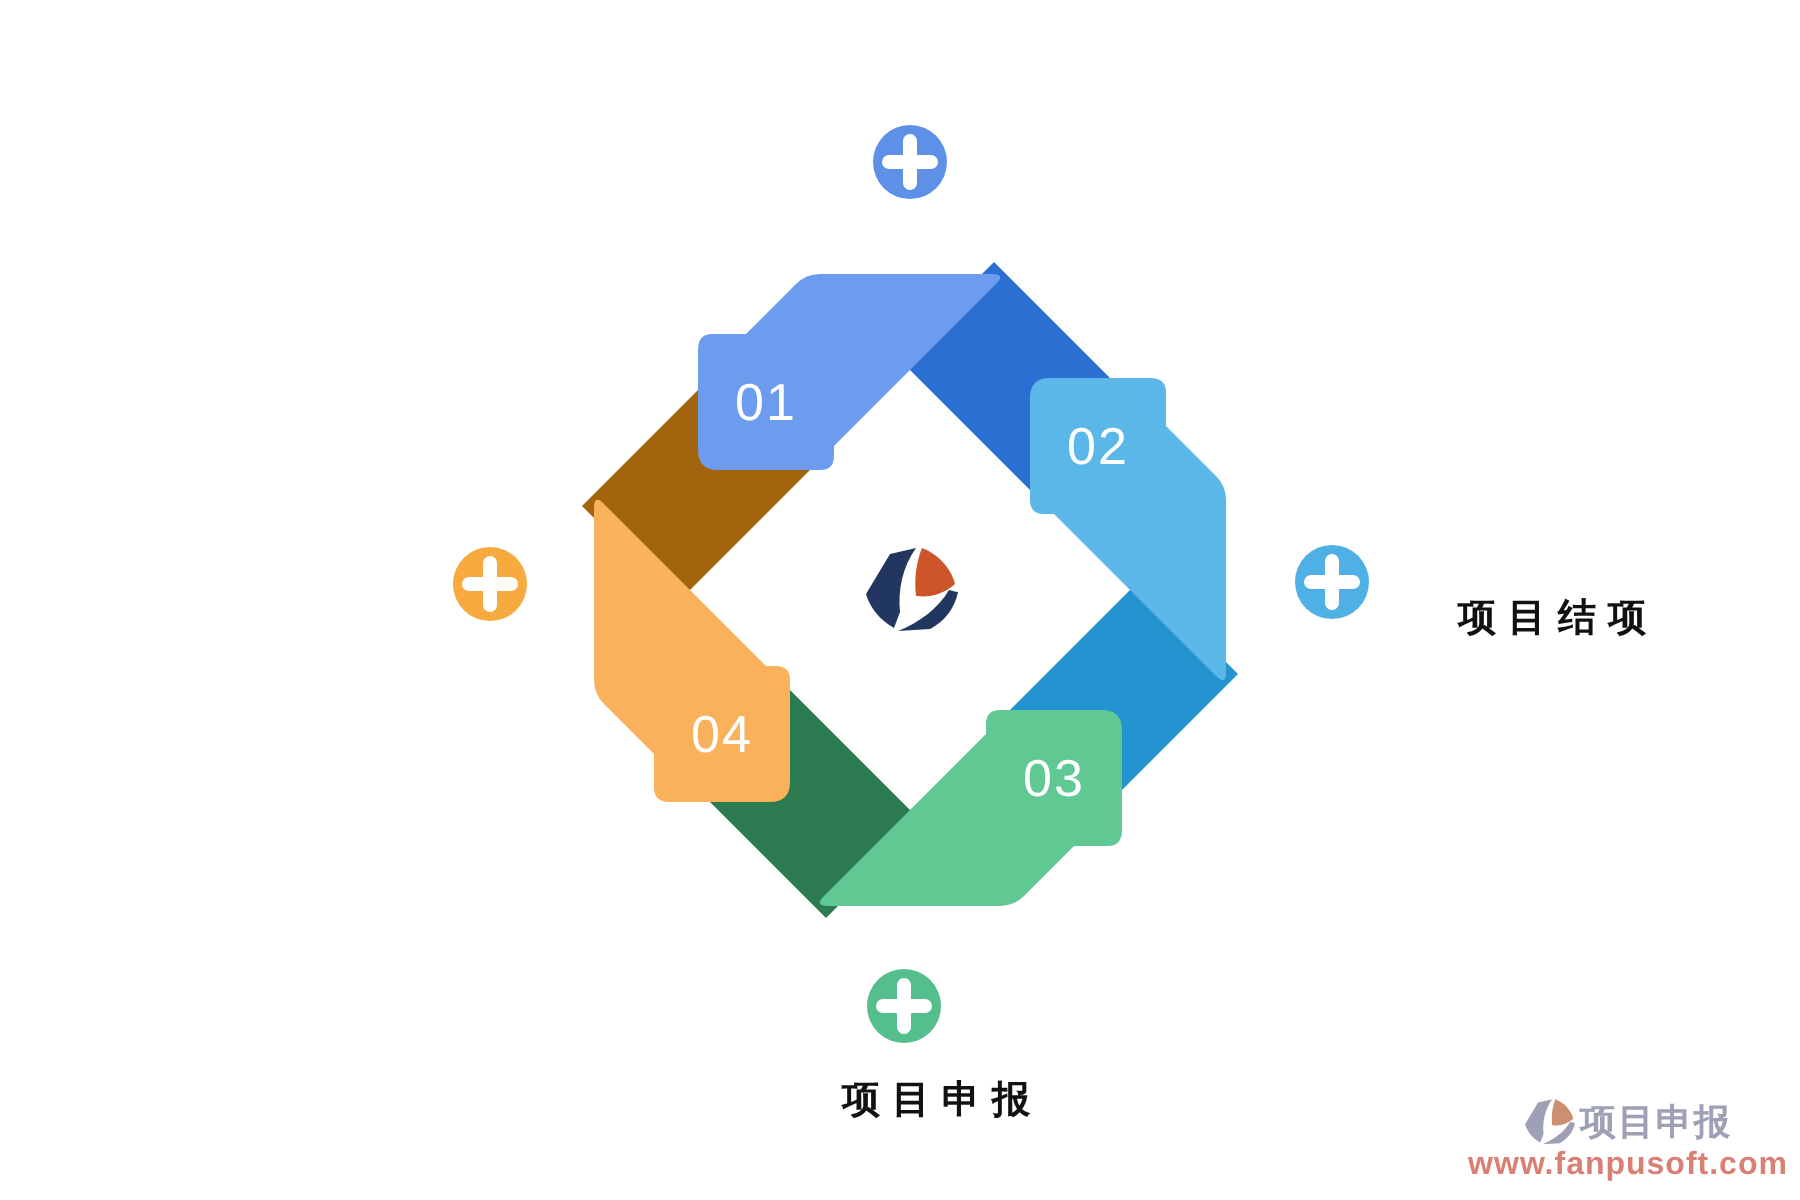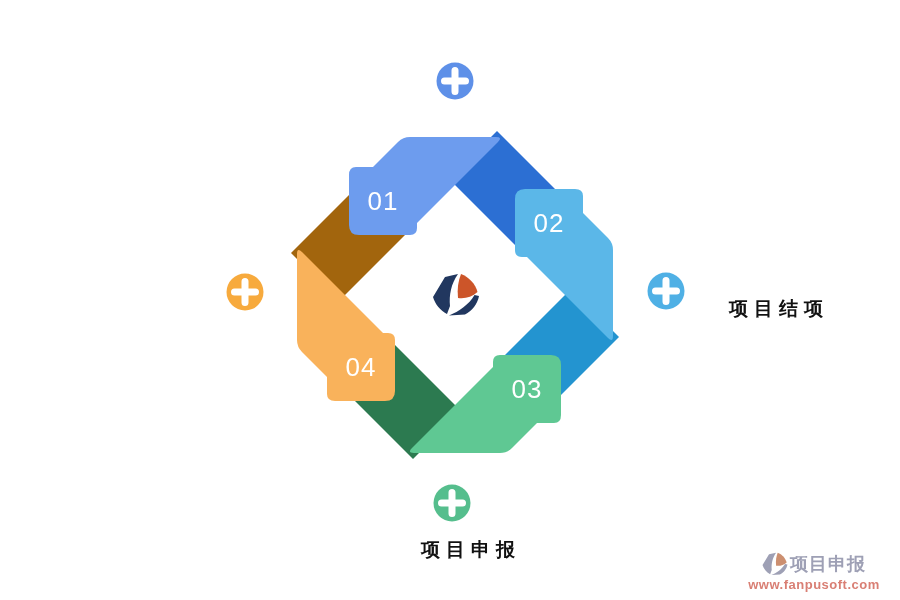--- a/index.html
+++ b/index.html
@@ -16,21 +16,21 @@
   #cycle-wrap{position:absolute;left:285px;top:125px;width:340px;height:340px;}
   .cycle-num{
     font-family:"Liberation Sans","DejaVu Sans",sans-serif;
     font-size:26px;letter-spacing:1px;fill:#ffffff;
   }
   #watermark{
     position:absolute;right:6px;bottom:8px;width:160px;text-align:center;line-height:1.05;
   }
   #wm-brand-row{display:flex;align-items:center;justify-content:center;gap:2px;}
   #wm-brand{font-size:18px;font-weight:bold;letter-spacing:1px;}
-  #wm-url{font-size:13px;font-weight:bold;letter-spacing:0.5px;margin-top:1px;}
+  #wm-url{font-size:16px;font-weight:bold;letter-spacing:0.5px;margin-top:1px;}
 </style>
 </head>
 <body>
 
 <div id="stage">
 
   <svg class="plus-btn" style="left:435px;top:61px;" viewBox="0 0 40 40">
     <circle cx="20" cy="20" r="18.5" fill="#5E90E8"></circle>
     <path d="M 9.5,20 H 30.5 M 20,9.5 V 30.5" stroke="#ffffff" stroke-width="7" stroke-linecap="round" fill="none"></path>
   </svg>

